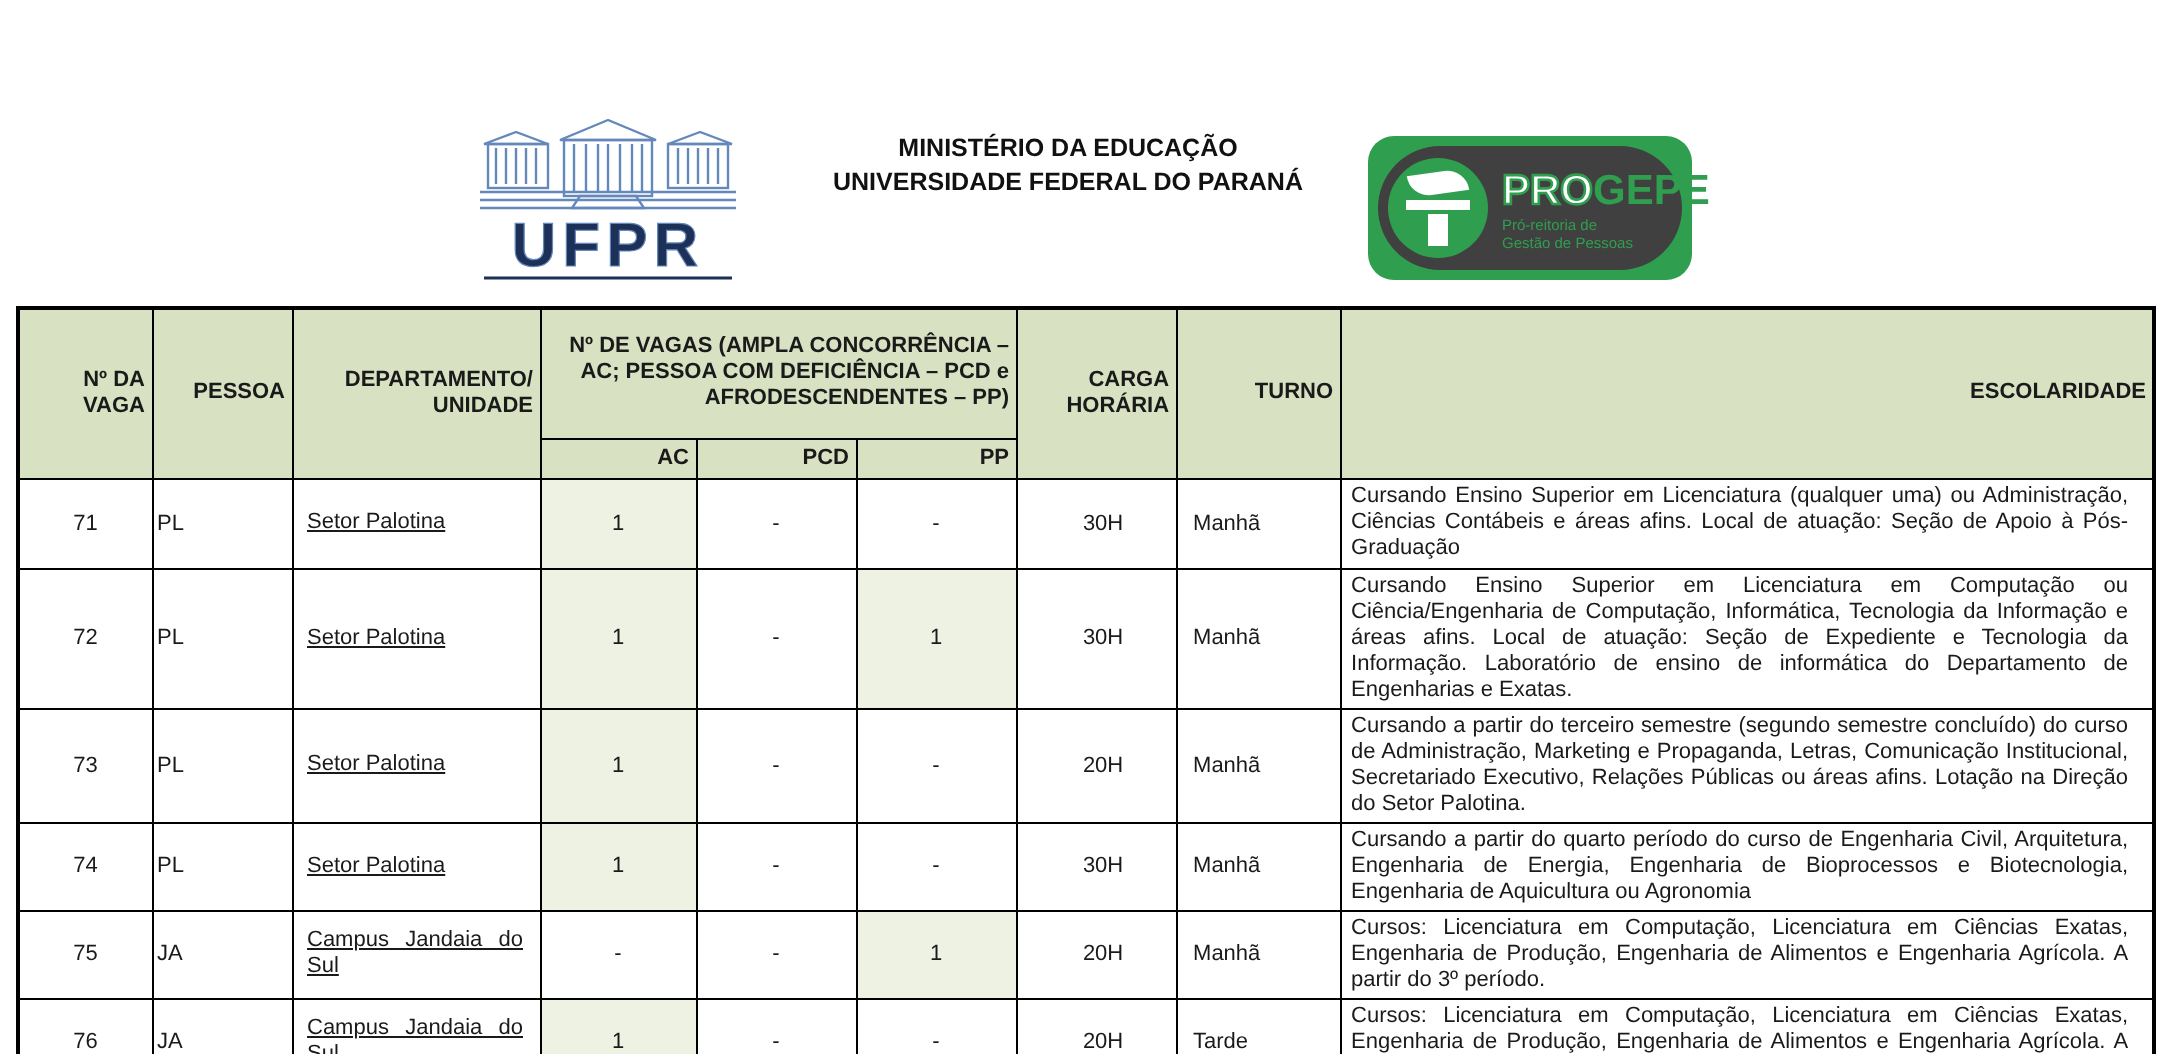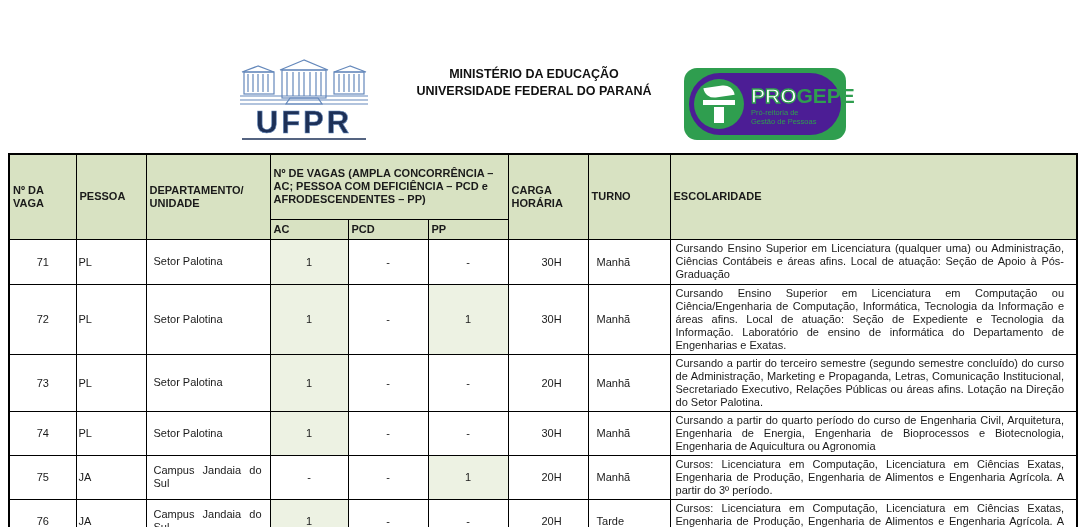--- a/index.html
+++ b/index.html
@@ -28,44 +28,44 @@
   }
   .vagas-table th, .vagas-table td {
     border: 1px solid #000;
     vertical-align: middle;
     font-size: 11px;
     overflow: hidden;
   }
   .vagas-table th {
     background: #d8e2c2;
     font-weight: bold;
-    text-align: left;
+    text-align: right;
     line-height: 13px;
     padding: 2px 3px;
   }
   td.c-num   { text-align: center; }
   td.c-setor { text-align: left; padding-left: 2px; }
-  td.c-dep   { text-align: justify; padding: 2px 8px 2px 7px; line-height: 13px; }
+  td.c-dep   { text-align: justify; padding: 2px 8px 2px 7px; line-height: 13px; text-decoration: underline; }
   td.c-count { text-align: center; }
   td.c-carga { text-align: center; padding-left: 7px; }
   td.c-turno { text-align: left; padding-left: 8px; }
   td.c-esc   { text-align: justify; padding: 2px 12px 2px 5px; line-height: 13px; }
   td.hl      { background: #edf2e3; }
 
   
   .progepe-frame {
     width: 162px; height: 72px;
     background: #2f9e4f;
     border-radius: 13px;
     position: relative;
   }
   .progepe-pill {
     position: absolute; left: 5px; top: 5px;
     width: 152px; height: 62px;
-    background: #4c1d95;
+    background: #404040;
     border-radius: 31px;
     display: flex; align-items: center;
   }
   .progepe-circle {
     width: 50px; height: 50px; border-radius: 50%;
     background: #2f9e4f;
     margin-left: 5px;
     position: relative;
     flex: 0 0 auto;
   }

